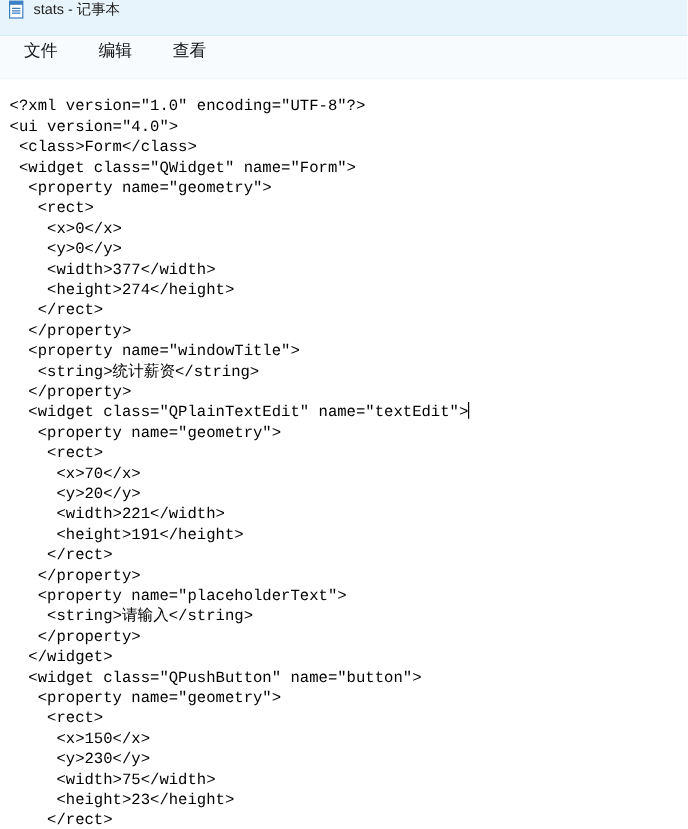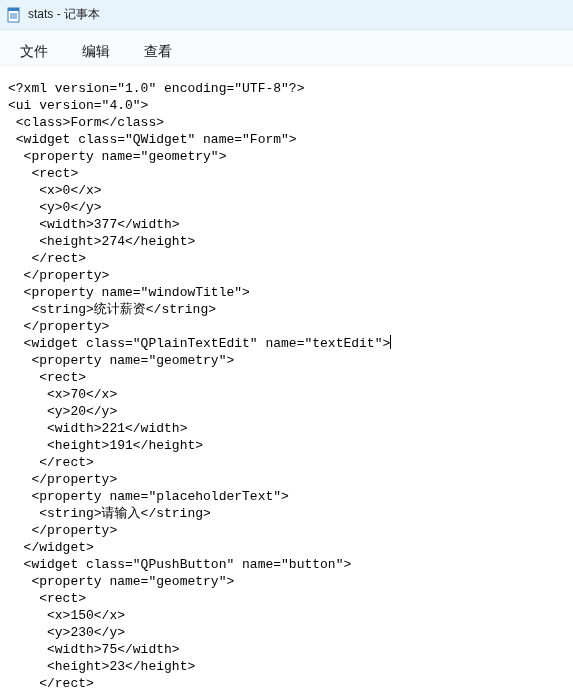--- a/index.html
+++ b/index.html
@@ -7,36 +7,36 @@
     margin: 0; padding: 0;
     width: 573px; height: 691px;
     font-family: "Microsoft YaHei", "SimSun", sans-serif;
     background: #ffffff;
     overflow: hidden;
   }
   .titlebar {
     background: #e8f4fb;
     height: 30px;
     display: flex;
-    align-items: center;
+    align-items: flex-start;
     padding: 0 6px;
     font-size: 12px;
     color: #222;
     border-bottom: 1px solid #d8ecf6;
   }
   .titlebar .app-icon {
     width: 16px; height: 16px;
     margin-right: 6px;
     display: flex; align-items: center; justify-content: center;
   }
   .menubar {
     background: #f7fbfe;
     height: 36px;
     display: flex;
-    align-items: flex-end;
+    align-items: flex-start;
     padding: 0 8px;
     font-size: 14px;
     color: #111;
     border-bottom: 1px solid #eef6fb;
   }
   .menubar .menu-item {
     padding: 4px 12px;
     margin-right: 10px;
     cursor: default;
   }

